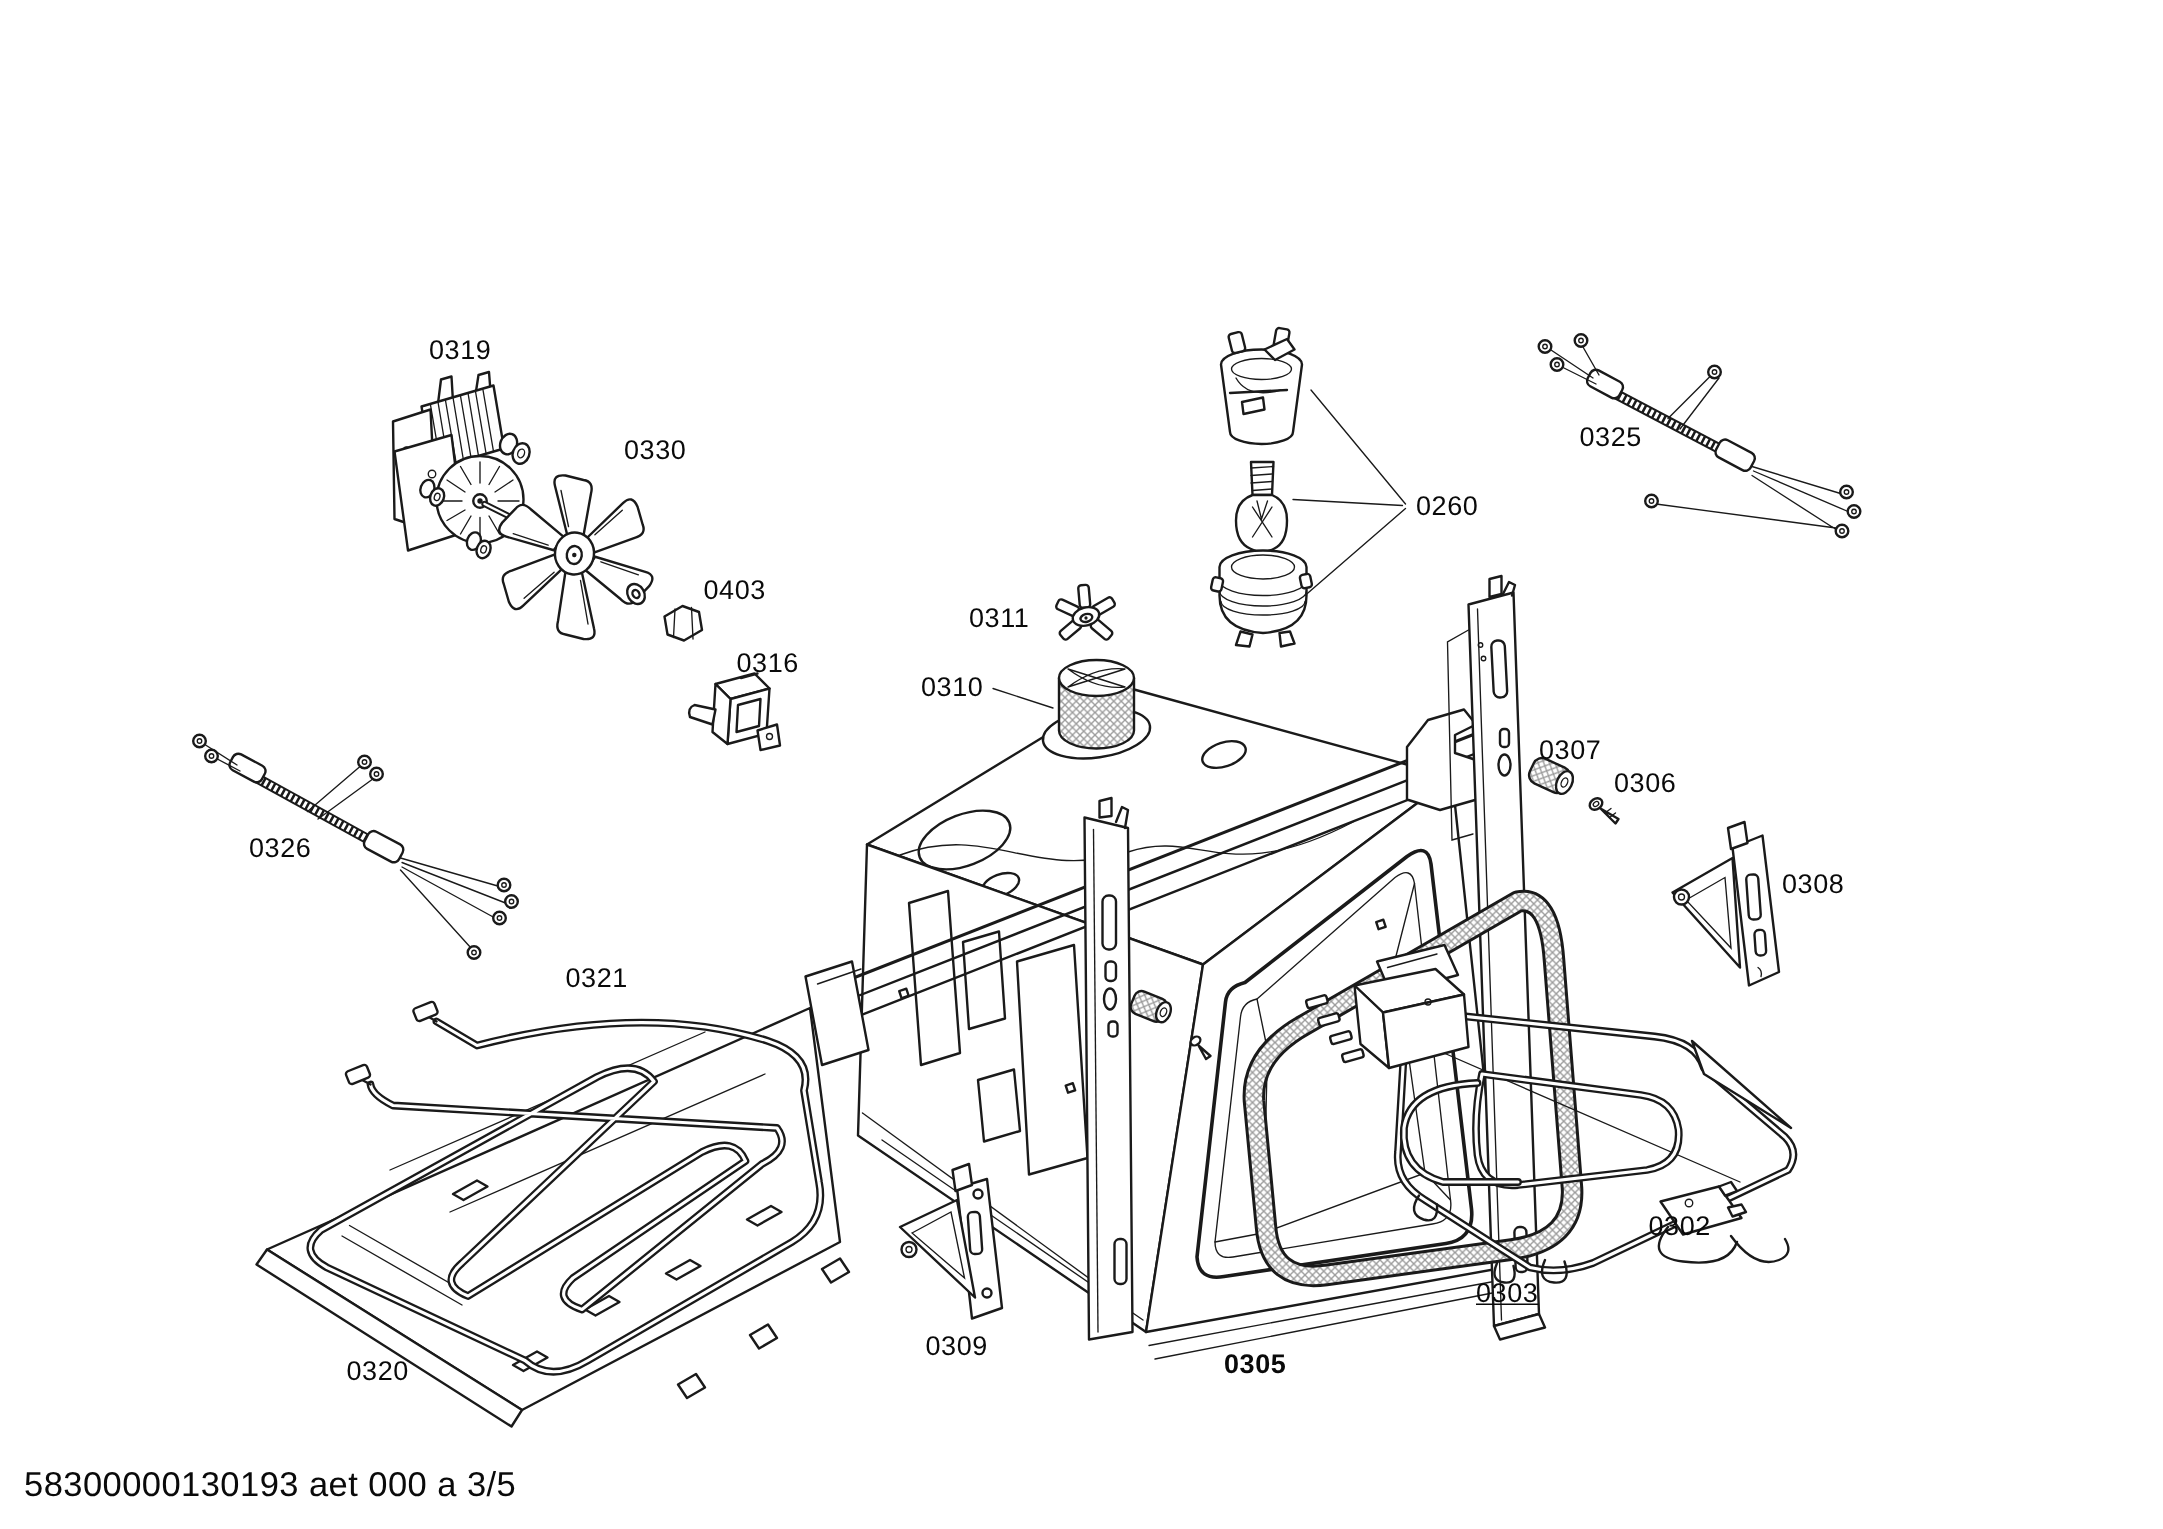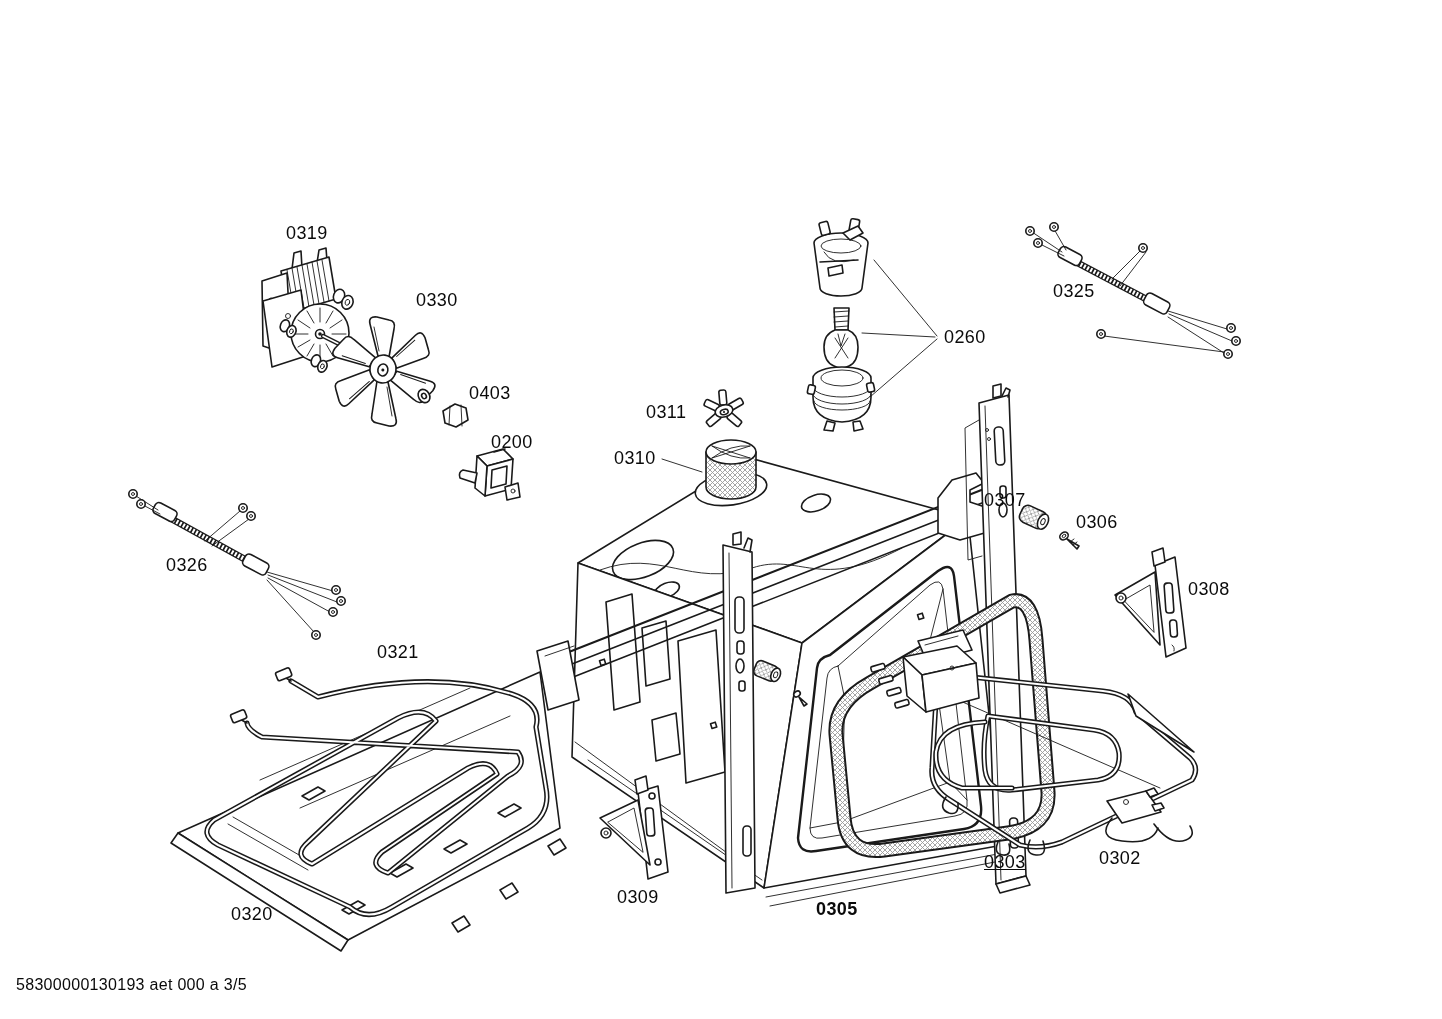--- a/index.html
+++ b/index.html
@@ -19,21 +19,21 @@
   .wirein { fill:none; stroke:#ffffff; stroke-width:1.6; stroke-linecap:round; stroke-linejoin:round; }
   .gask   { fill:none; stroke:#1a1a1a; stroke-width:15; stroke-linejoin:round; }
   .gaskin { fill:none; stroke:url(#xh); stroke-width:11; stroke-linejoin:round; }
   .braid   { fill:none; stroke:#1a1a1a; stroke-width:7; }
   .braidin { fill:none; stroke:#ffffff; stroke-width:4.4; stroke-dasharray:2,1.7; }
   .part-label {
     position:absolute; font-size:18px; line-height:18px; color:#0a0a0a;
     letter-spacing:0.4px; white-space:nowrap;
   }
   .footer {
-    position:absolute; left:16px; top:976px; font-size:16px; color:#0a0a0a;
+    position:absolute; left:16px; top:976px; font-size:23px; color:#0a0a0a;
     letter-spacing:0.3px;
   }
 </style>
 </head>
 <body>
 
 <div class="page">
 
 <svg class="canvas" width="1442" height="1019" viewBox="0 0 1442 1019">
   <defs>
@@ -401,31 +401,31 @@
   <g class="thin">
     <path d="M662,459 L702,472"></path>
     <path d="M874,260 L937,336 M862,333 L935,337 M870,397 L937,339"></path>
   </g>
 </svg>
 
   <div>
       <div class="part-label" style="left: 286px; top: 224px;">0319</div>
       <div class="part-label" style="left: 416px; top: 291px;">0330</div>
       <div class="part-label" style="left: 469px; top: 384px;">0403</div>
-      <div class="part-label" style="left: 491px; top: 433px;">0200</div>
+      <div class="part-label" style="left: 491px; top: 433px;">0316</div>
       <div class="part-label" style="left: 646px; top: 403px;">0311</div>
       <div class="part-label" style="left: 614px; top: 449px;">0310</div>
       <div class="part-label" style="left: 944px; top: 328px;">0260</div>
       <div class="part-label" style="left: 1053px; top: 282px;">0325</div>
       <div class="part-label" style="left: 166px; top: 556px;">0326</div>
       <div class="part-label" style="left: 377px; top: 643px;">0321</div>
       <div class="part-label" style="left: 231px; top: 905px;">0320</div>
       <div class="part-label" style="left: 617px; top: 888px;">0309</div>
       <div class="part-label" style="left: 816px; top: 900px; font-weight: bold;">0305</div>
       <div class="part-label" style="left: 984px; top: 853px; text-decoration: underline;">0303</div>
-      <div class="part-label" style="left: 1099px; top: 849px; text-align: center;">0302</div>
-      <div class="part-label" style="left: 984px; top: 491px;">0307</div>
+      <div class="part-label" style="left: 1099px; top: 808px; text-align: center;">0302</div>
+      <div class="part-label" style="left: 1026px; top: 491px;">0307</div>
       <div class="part-label" style="left: 1076px; top: 513px;">0306</div>
       <div class="part-label" style="left: 1188px; top: 580px;">0308</div>
     </div>
 
   <div class="footer">58300000130193 aet 000 a 3/5</div>
 </div>
 
 </body></html>

